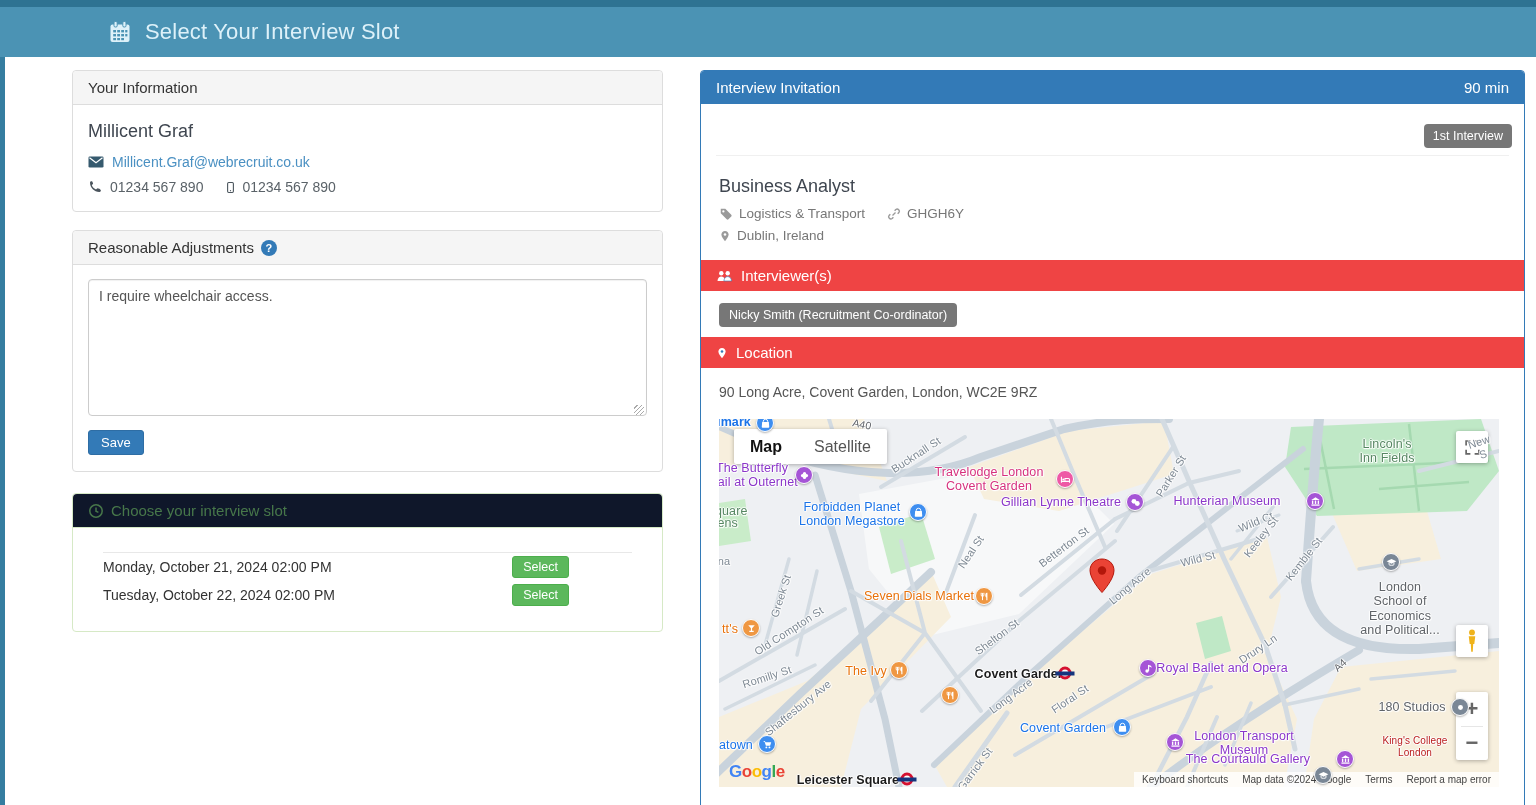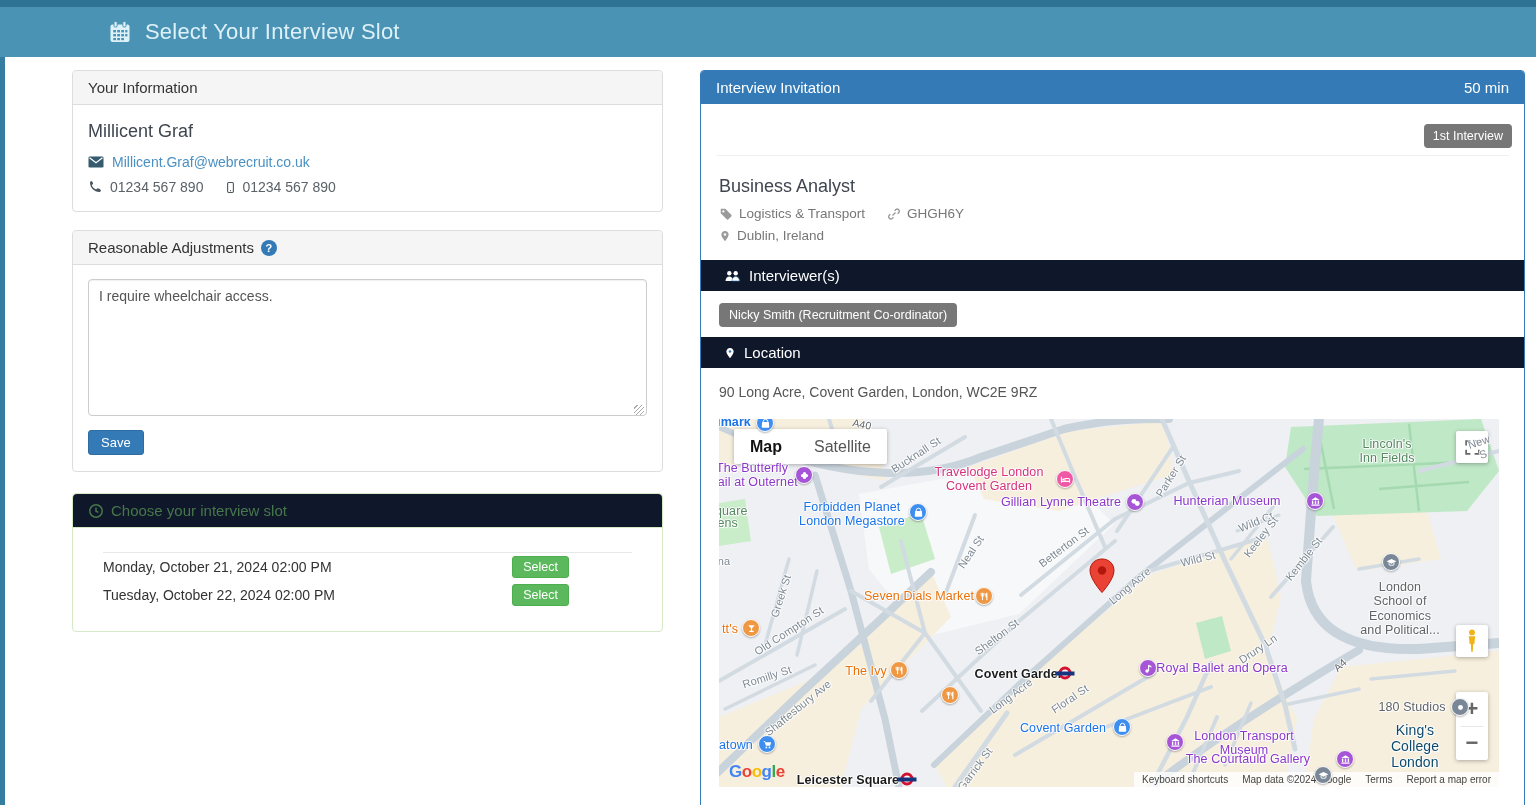--- a/index.html
+++ b/index.html
@@ -56,21 +56,21 @@
   .panel-primary { border:1px solid #337ab7; border-radius:4px; background:#fff; height:900px; }
   .pp-heading { background:#337ab7; color:#fff; padding:8px 15px; font-size:15px;
     display:flex; justify-content:space-between; align-items:center; border-radius:3px 3px 0 0; }
   .badge-row { padding:22px 12px 0; text-align:right; }
   .stage-badge { background:#777; color:#fff; font-size:12.5px; padding:5px 9px; border-radius:4px; }
   .inv-hr { border:0; border-top:1px solid #f0f0f0; margin:11px 15px 0; }
   .job-block { padding:20px 18px 17px; }
   .job-title { font-size:18px; font-weight:400; color:#3f4650; margin-bottom:9px; }
   .meta-row { display:flex; align-items:center; gap:6px; font-size:13.5px; color:#777; margin-top:7px; }
   .meta-row .meta-item { display:flex; align-items:center; gap:6px; margin-right:16px; }
-  .section-bar { background:#0f172a; color:#fff; padding:7px 23px; font-size:15px;
+  .section-bar { background:#ef4444; color:#fff; padding:7px 15px; font-size:15px;
     display:flex; align-items:center; gap:8px; }
   .interviewer-row { padding:14px 18px; }
   .int-badge { background:#777; color:#fff; font-size:12.5px; padding:5px 10px; border-radius:4px; }
   .loc-body { padding:16px 18px 15px; }
   .address { font-size:14px; color:#555; margin-bottom:19px; }
 
   
   .map { position:relative; width:780px; height:368px; background:#eef0f3; overflow:hidden; }
   .map svg.roads { position:absolute; left:0; top:0; }
   .map-label { position:absolute; transform:translate(-50%,-50%); white-space:pre-line;
@@ -202,21 +202,21 @@
         <button class="btn-select">Select</button>
       </div>
     </div>
   </div>
 </div>
 
 <div class="col-right">
   <div class="panel-primary">
     <div class="pp-heading">
       <span>Interview Invitation</span>
-      <span>50 min</span>
+      <span>90 min</span>
     </div>
 
     <div class="badge-row">
       <span class="stage-badge">1st Interview</span>
     </div>
     <hr class="inv-hr">
 
     <div class="job-block">
       <div class="job-title">Business Analyst</div>
       <div class="meta-row">
@@ -415,21 +415,21 @@
           <div class="map-label" style="left: 292px; top: 277px; color: rgb(125, 136, 147); font-size: 11px; transform: translate(-50%, -50%) rotate(-37deg);">Long Acre</div>
           <div class="map-label" style="left: 351px; top: 280px; color: rgb(125, 136, 147); font-size: 11px; transform: translate(-50%, -50%) rotate(-34deg);">Floral St</div>
           <div class="map-label" style="left: 344px; top: 309px; color: rgb(26, 115, 232); font-size: 12.5px; transform: translate(-50%, -50%);">Covent Garden</div>
           <div class="map-label" style="left: 17px; top: 326px; color: rgb(26, 115, 232); font-size: 12.5px; transform: translate(-50%, -50%);">atown</div>
           <div class="map-label" style="left: 129px; top: 361px; color: rgb(28, 28, 28); font-size: 12.5px; font-weight: bold; transform: translate(-50%, -50%);">Leicester Square</div>
           <div class="map-label" style="left: 256px; top: 350px; color: rgb(125, 136, 147); font-size: 11px; transform: translate(-50%, -50%) rotate(-53deg);">Garrick St</div>
           <div class="map-label" style="left: 539px; top: 230px; color: rgb(125, 136, 147); font-size: 11px; transform: translate(-50%, -50%) rotate(-34deg);">Drury Ln</div>
           <div class="map-label" style="left: 503px; top: 249px; color: rgb(139, 54, 201); font-size: 12.5px; transform: translate(-50%, -50%);">Royal Ballet and Opera</div>
           <div class="map-label" style="left: 621px; top: 246px; color: rgb(95, 99, 104); font-size: 10.5px; transform: translate(-50%, -50%) rotate(-42deg);">A4</div>
           <div class="map-label" style="left: 693px; top: 288px; color: rgb(95, 99, 104); font-size: 12.5px; transform: translate(-50%, -50%);">180 Studios</div>
-          <div class="map-label" style="left: 696px; top: 327px; color: #0c4a6e; font-size: 14px; transform: translate(-50%, -50%);">King's College
+          <div class="map-label" style="left: 696px; top: 327px; color: #b91c1c; font-size: 10px; transform: translate(-50%, -50%);">King's College
 London</div>
           <div class="map-label" style="left: 525px; top: 324px; color: rgb(139, 54, 201); font-size: 12.5px; transform: translate(-50%, -50%);">London Transport
 Museum</div>
           <div class="map-label" style="left: 529px; top: 340px; color: rgb(139, 54, 201); font-size: 12.5px; transform: translate(-50%, -50%);">The Courtauld Gallery</div>
           <div class="poi" style="background: rgb(62, 142, 240); left: 46px; top: 4px;">
             <svg width="13" height="13" viewBox="0 0 16 16">
               <path d="M5.2,6.4 V5.6 a2.8,2.8 0 0 1 5.6,0 v0.8" fill="none" stroke="#fff" stroke-width="1.2"></path>
               <path d="M3.9,6.2 h8.2 l0.5,5.8 a1,1 0 0 1 -1,1.1 h-7.2 a1,1 0 0 1 -1,-1.1 z" fill="#fff"></path>
             </svg>
           </div>

